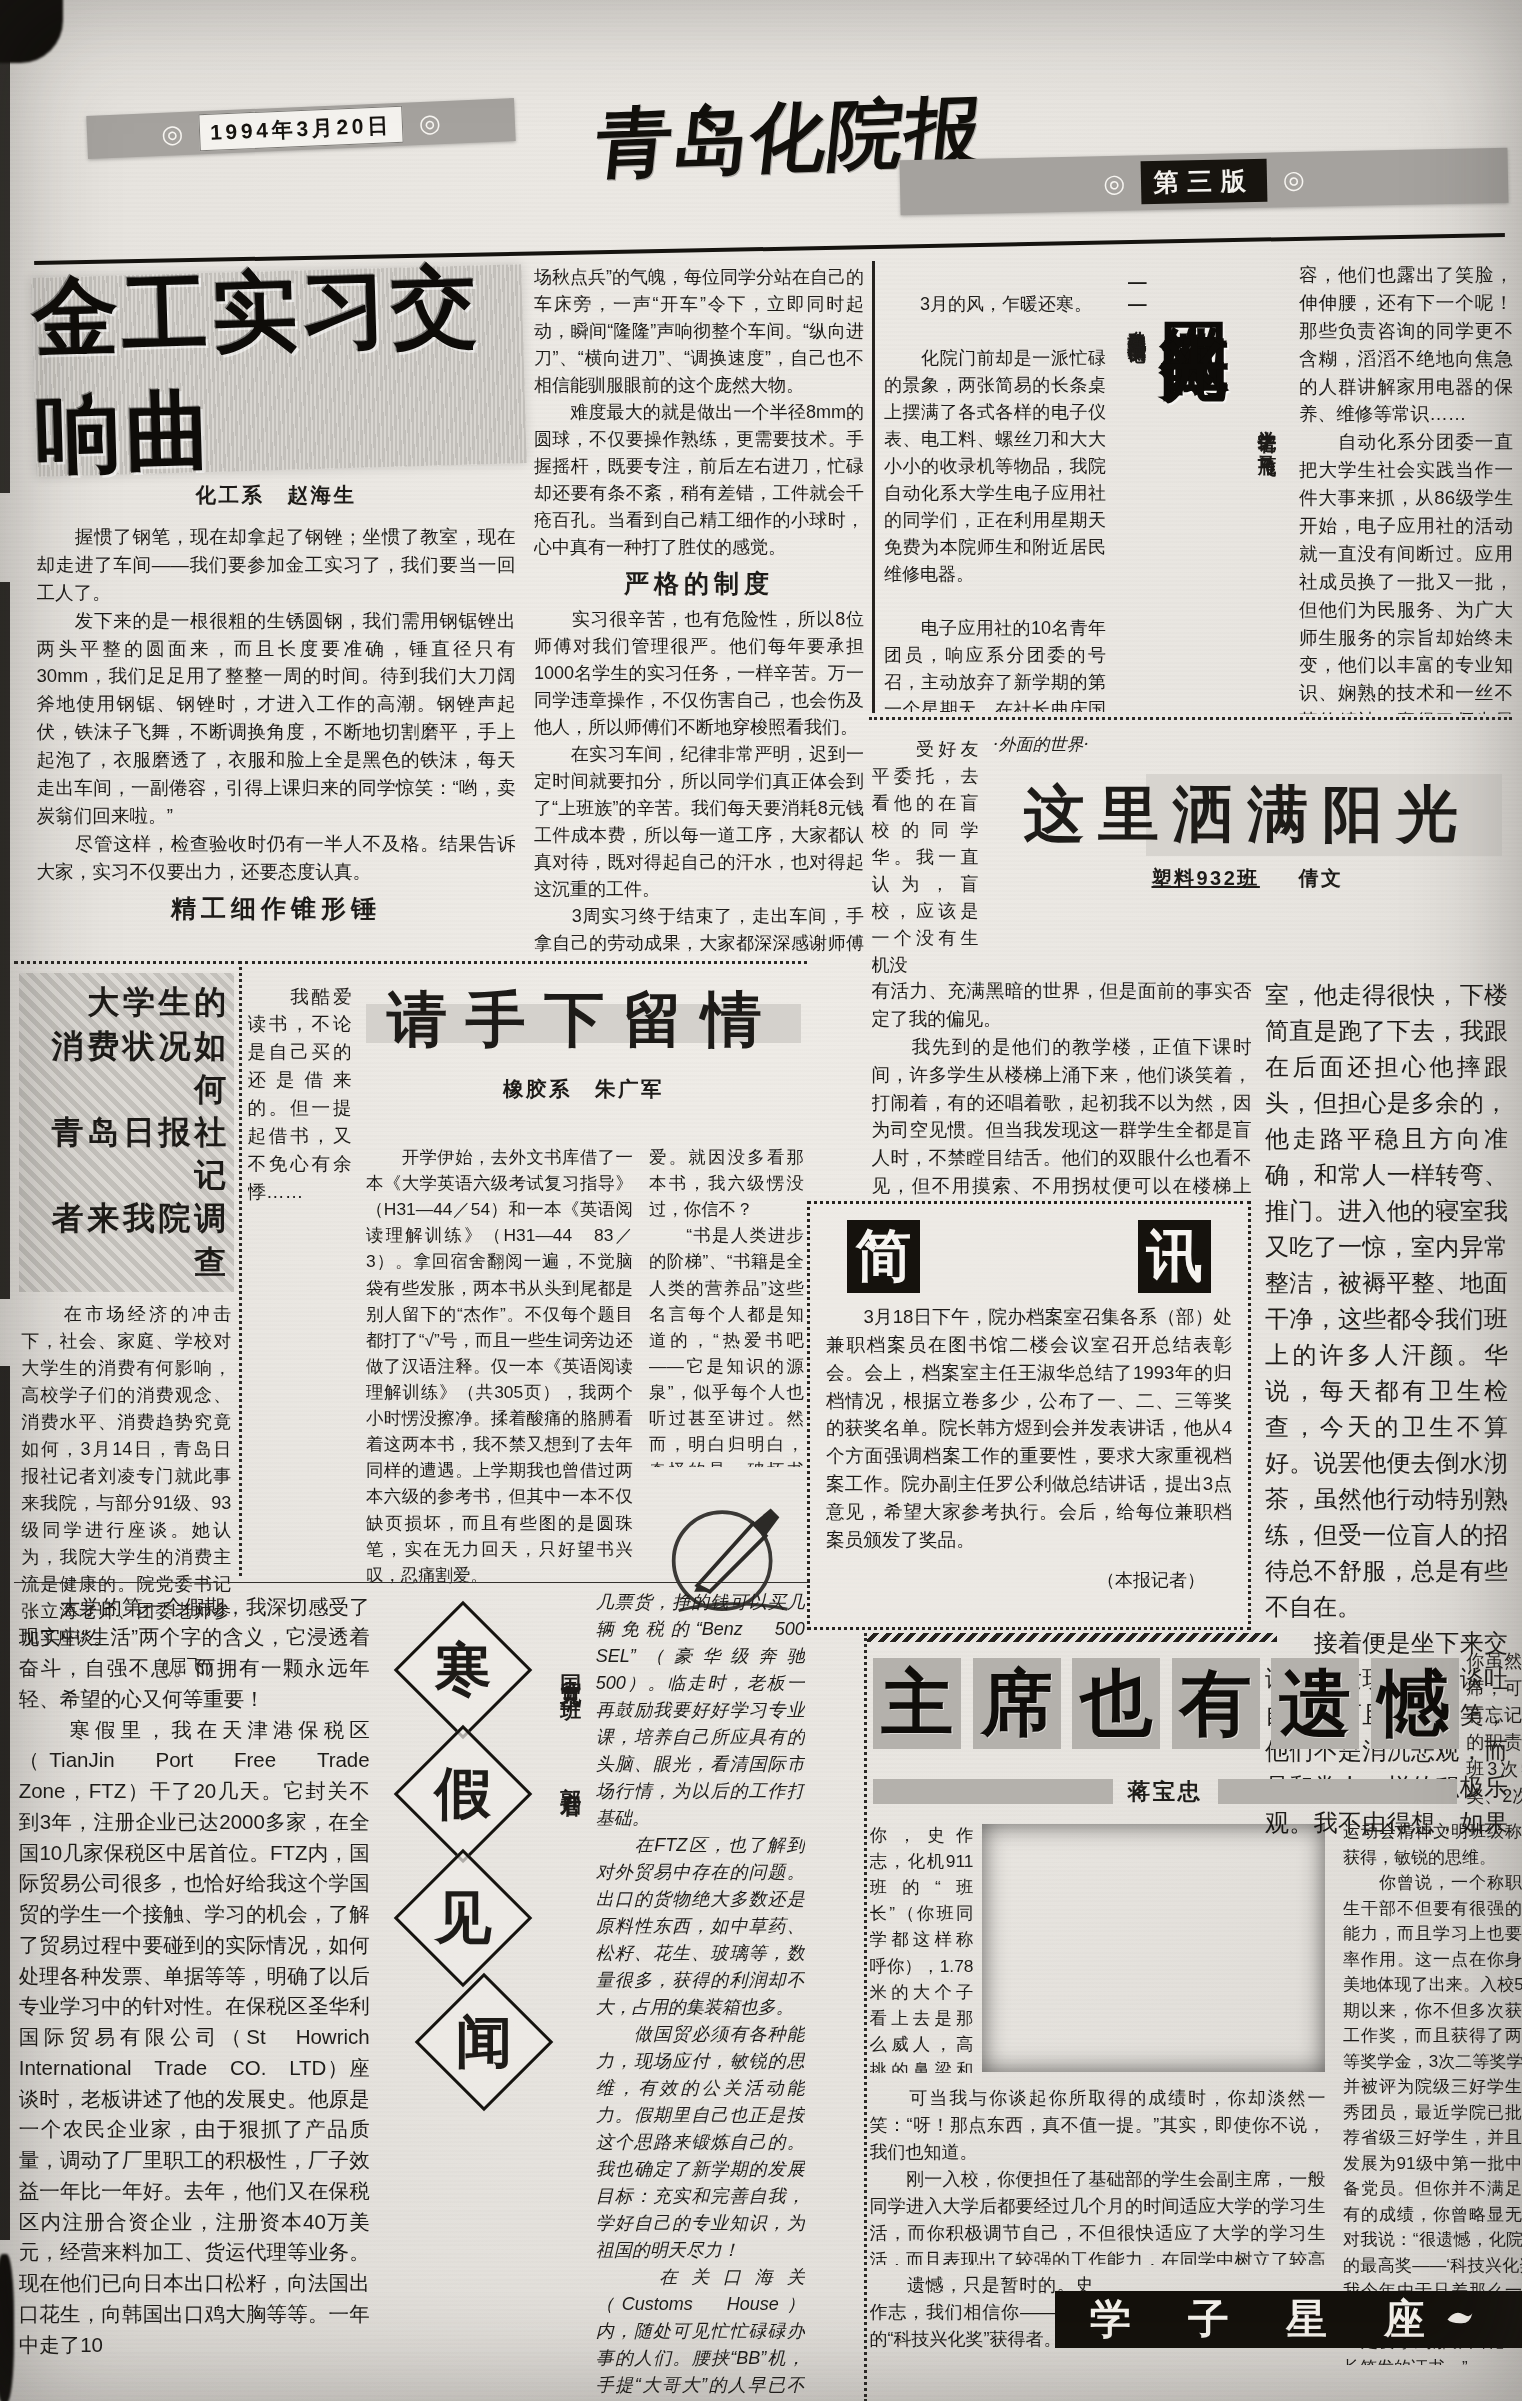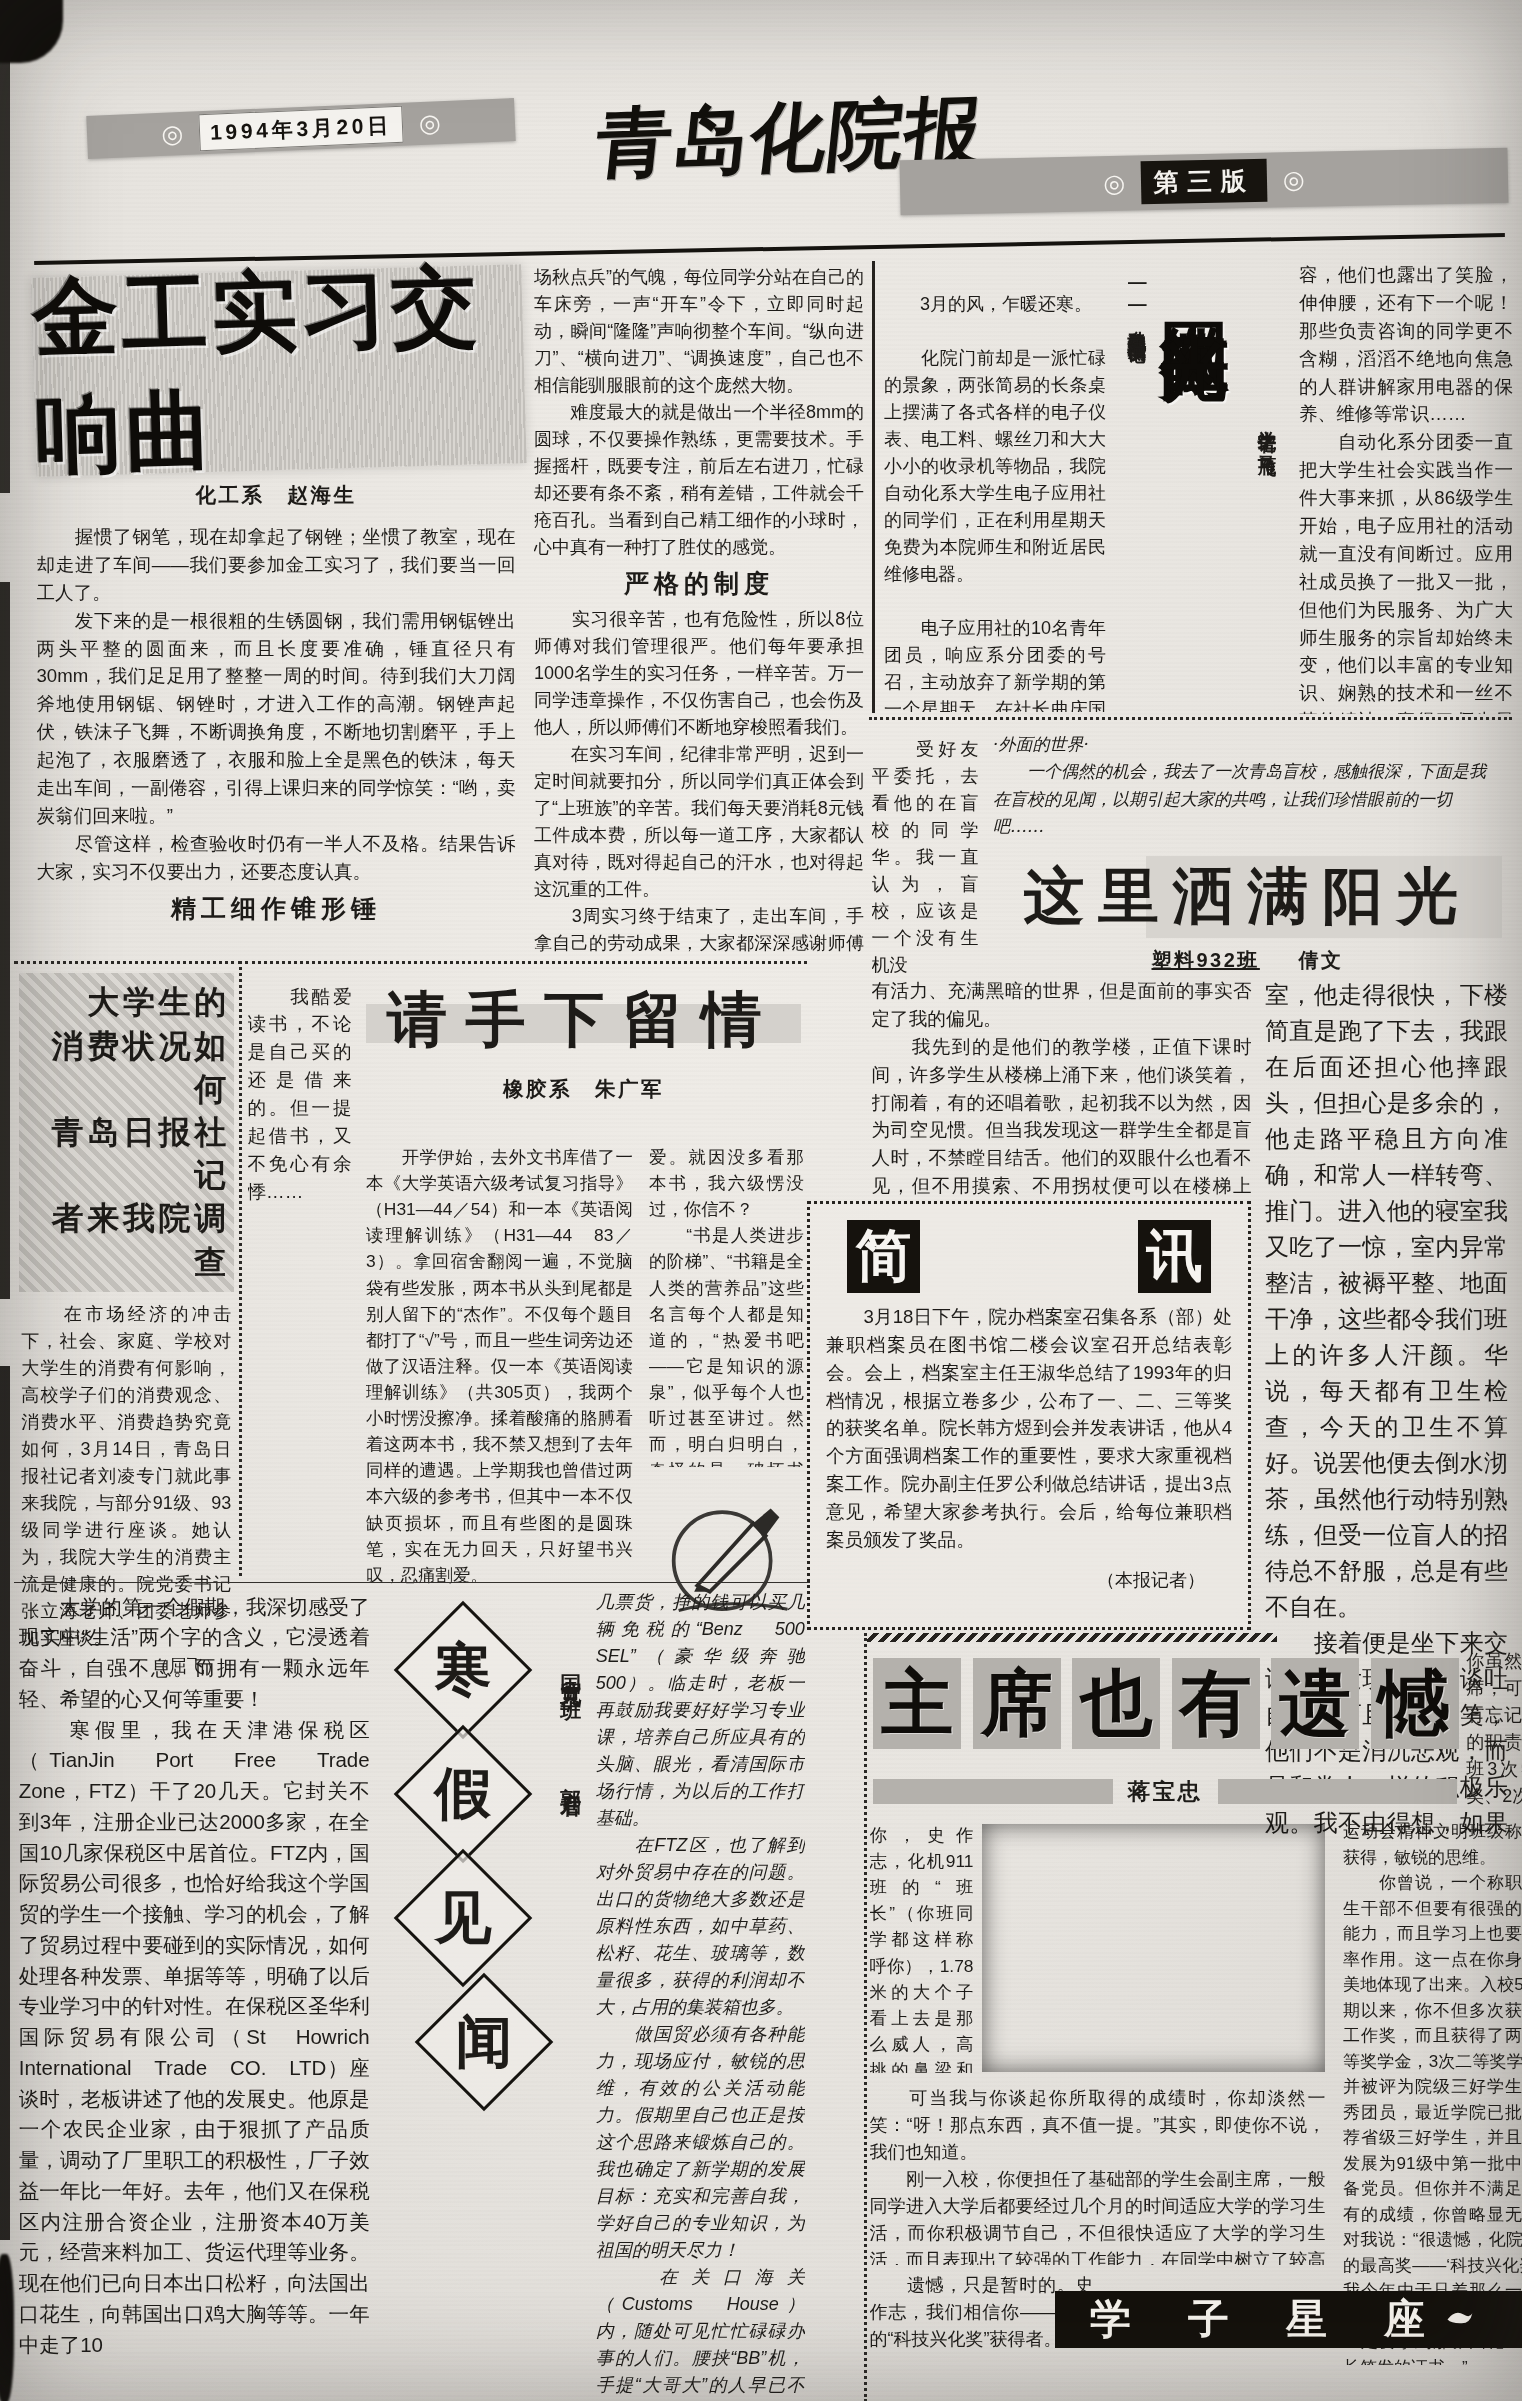--- a/index.html
+++ b/index.html
@@ -160,21 +160,20 @@
       <div class="body-text" style="font-size:18.6px">　　自动化系分团委一直把大学生社会实践当作一件大事来抓，从86级学生开始，电子应用社的活动就一直没有间断过。应用社成员换了一批又一批，但他们为民服务、为广大师生服务的宗旨却始终未变，他们以丰富的专业知识、娴熟的技术和一丝不苟的精神，赢得了师生居民的一致好评。</div>
 
     </div>
   </div>
 
   <div class="abs sun-box" style="left:869px;top:717px;width:643px;height:1118px;">
     <div class="abs body-text" style="left:2.5px;top:16px;width:107px;height:472px;font-size:18px;">　　受好友平委托，去看他的在盲校的同学华。我一直认为，盲校，应该是一个没有生机没</div>
 
     <div class="abs" style="left:124px;top:11.2px;width:509px;">
       <div class="note">·外面的世界·</div>
-      <div class="note">　　一个偶然的机会，我去了一次青岛盲校，感触很深，下面是我在盲校的见闻，以期引起大家的共鸣，让我们珍惜眼前的一切吧……</div>
       <div class="sun-title" style="margin-top:16px;">这里洒满阳光</div>
       <div class="byline" style="margin-top:8.7px;font-size:20px;">
         <span class="u">塑料932班</span>
         <span>　</span>
         <span>倩文</span>
       </div>
     </div>
 
     <div class="abs body-text" style="left:2.5px;top:257px;width:380px;height:225px;font-size:18.6px;">有活力、充满黑暗的世界，但是面前的事实否定了我的偏见。
 　　我先到的是他们的教学楼，正值下课时间，许多学生从楼梯上涌下来，他们谈笑着，打闹着，有的还唱着歌，起初我不以为然，因为司空见惯。但当我发现这一群学生全都是盲人时，不禁瞠目结舌。他们的双眼什么也看不见，但不用摸索、不用拐杖便可以在楼梯上跑、在校园里自由自在地玩耍。</div>

